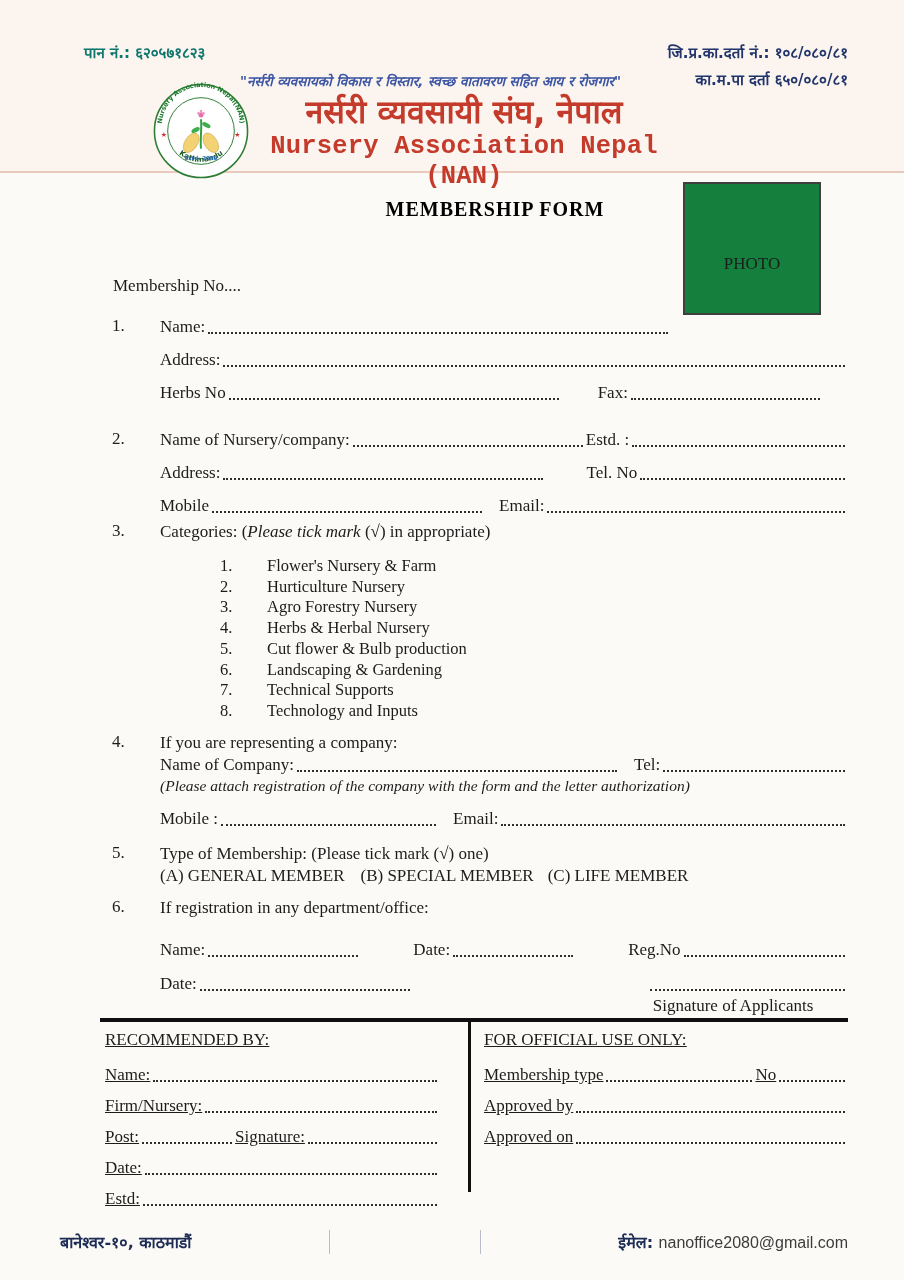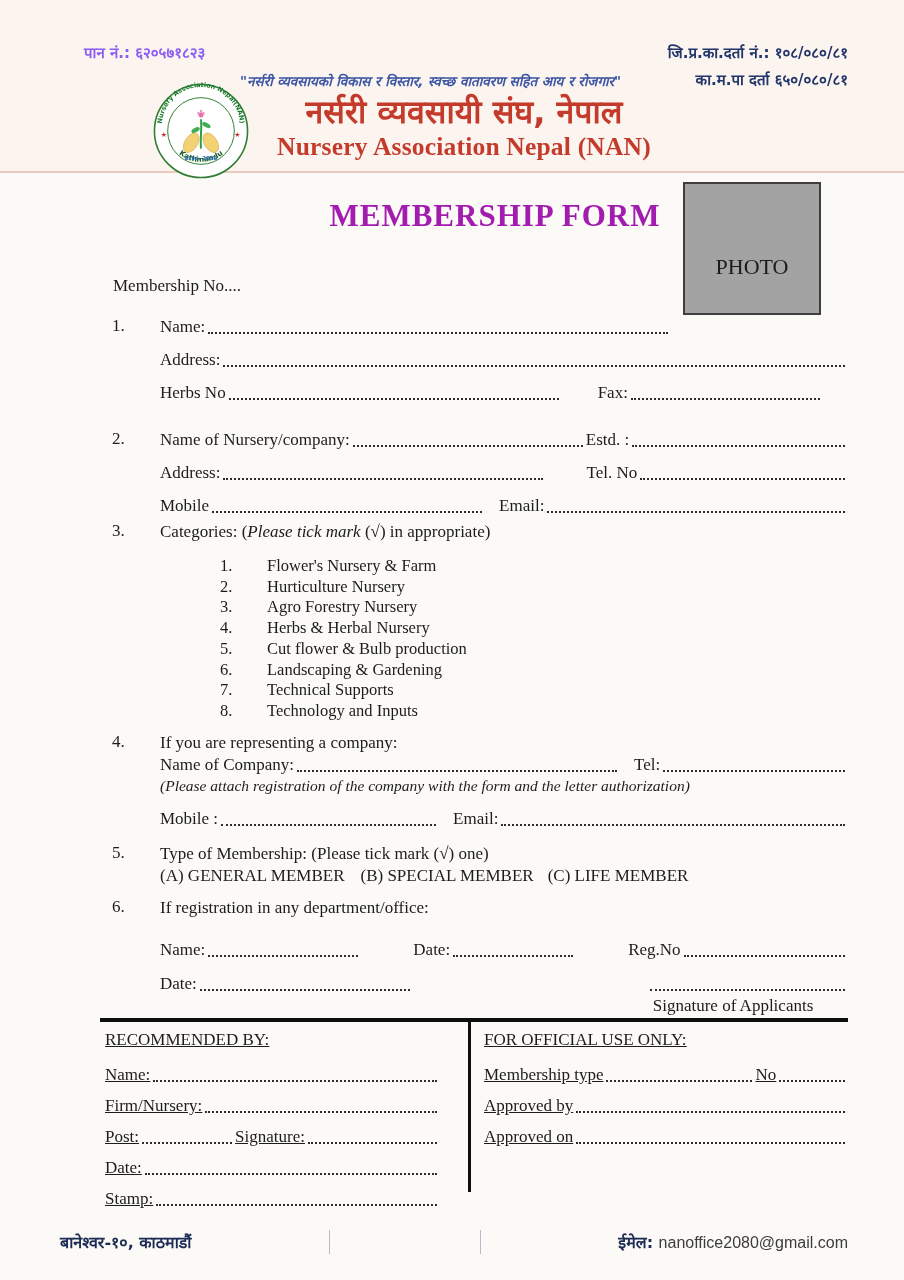--- a/index.html
+++ b/index.html
@@ -2,37 +2,37 @@
 <html><head>
 <meta charset="utf-8">
 <style>
   html,body{margin:0;padding:0;}
   .page{position:relative;width:904px;height:1280px;background:#fcfaf6;
         font-family:"Liberation Serif",serif;color:#1c1c1c;overflow:hidden;}
   
   .letterhead{position:absolute;left:0;top:0;width:904px;height:171px;
               background:#fbf4ef;border-bottom:2px solid #e9cabe;}
   .pan{position:absolute;left:84px;top:42px;font-family:"DejaVu Sans",sans-serif;
-       font-weight:bold;font-size:15px;color:#8b5cf6;}
+       font-weight:bold;font-size:15px;color:#0f766e;}
   .regs{position:absolute;right:56px;top:40px;text-align:right;line-height:27px;
         font-family:"DejaVu Sans",sans-serif;font-weight:bold;font-size:15px;color:#21356b;}
   .slogan{position:absolute;left:240px;top:72px;font-family:"DejaVu Sans",sans-serif;
           font-style:italic;font-weight:bold;font-size:13.5px;color:#3c55a4;}
   .logo{position:absolute;left:152px;top:82px;width:98px;height:98px;z-index:2;}
   .orgnames{position:absolute;left:266px;top:92px;width:396px;text-align:center;}
   .org-np{font-family:"DejaVu Sans",sans-serif;font-weight:bold;font-size:32px;
           line-height:40px;color:#c43b2b;}
-  .org-en{font-family:Liberation Serif, serif;font-weight:bold;font-size:25.5px;
+  .org-en{font-family:Liberation Mono, monospace;font-weight:bold;font-size:25.5px;
           line-height:30px;color:#c43b2b;letter-spacing:0.2px;}
   
   .form-title{position:absolute;left:100px;top:198px;width:790px;text-align:center;
-              font-weight:bold;font-size:31px;letter-spacing:1px;color:#a21caf;}
+              font-weight:bold;font-size:20px;letter-spacing:1px;color:#000000;}
   .photo-box{position:absolute;left:683px;top:182px;width:138px;height:133px;
-             border:2px solid #3f3f3f;background:#a3a3a3;box-sizing:border-box;
-             text-align:center;padding-top:70px;font-size:22px;}
+             border:2px solid #3f3f3f;background:#15803d;box-sizing:border-box;
+             text-align:center;padding-top:70px;font-size:17px;}
   .memno{position:absolute;left:113px;top:276px;font-size:17px;}
   .section{position:absolute;left:110px;width:738px;font-size:17px;}
   .secnum{position:absolute;left:2px;top:0;}
   .content{margin-left:50px;}
   .frow{display:flex;line-height:22px;margin-bottom:11px;}
   .frow2{display:flex;line-height:22px;margin-bottom:9px;}
   .lb{white-space:nowrap;}
   .dl{border-bottom:2px dotted #2e2e2e;align-self:flex-end;height:0;
       margin:0 3px 4px 3px;}
   .grow{flex:1;}
@@ -277,21 +277,21 @@
       <span class="lb">Post:</span>
       <span class="dl w90"></span>
       <span class="lb">Signature:</span>
       <span class="dl grow mr20"></span>
     </div>
     <div class="frow2">
       <span class="lb">Date:</span>
       <span class="dl grow mr20"></span>
     </div>
     <div class="frow2">
-      <span class="lb">Stamp:</span>
+      <span class="lb">Estd:</span>
       <span class="dl grow mr20"></span>
     </div>
   </div>
 
   <div class="col col-right">
     <div class="col-head">FOR OFFICIAL USE ONLY:</div>
     <div class="frow2">
       <span class="lb">Membership type</span>
       <span class="dl w146"></span>
       <span class="lb">No</span>

